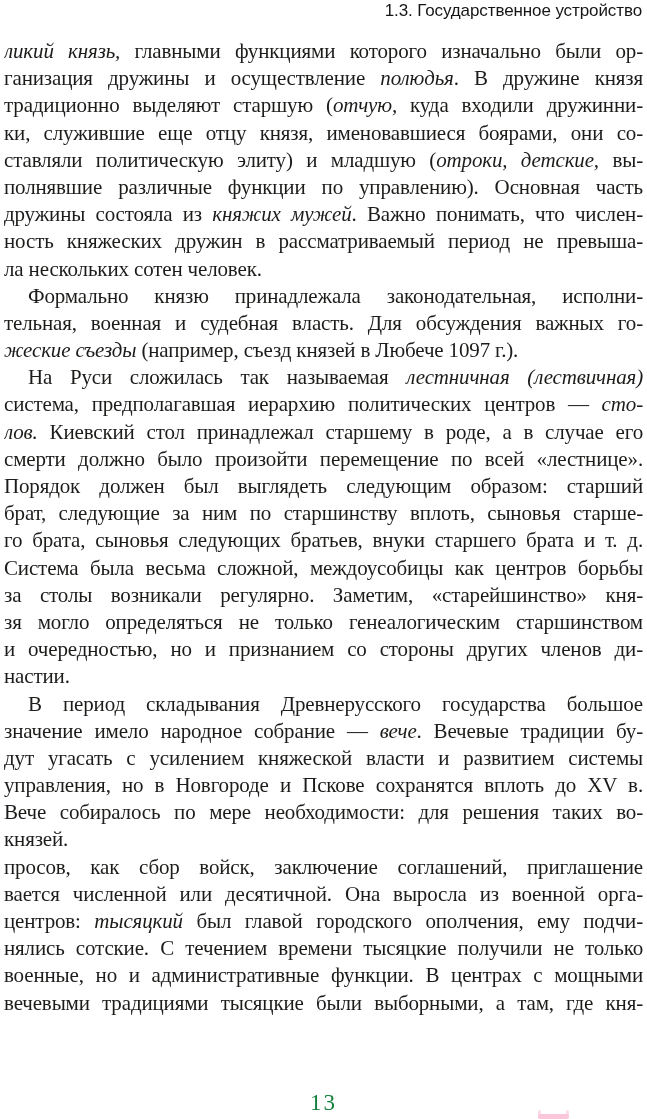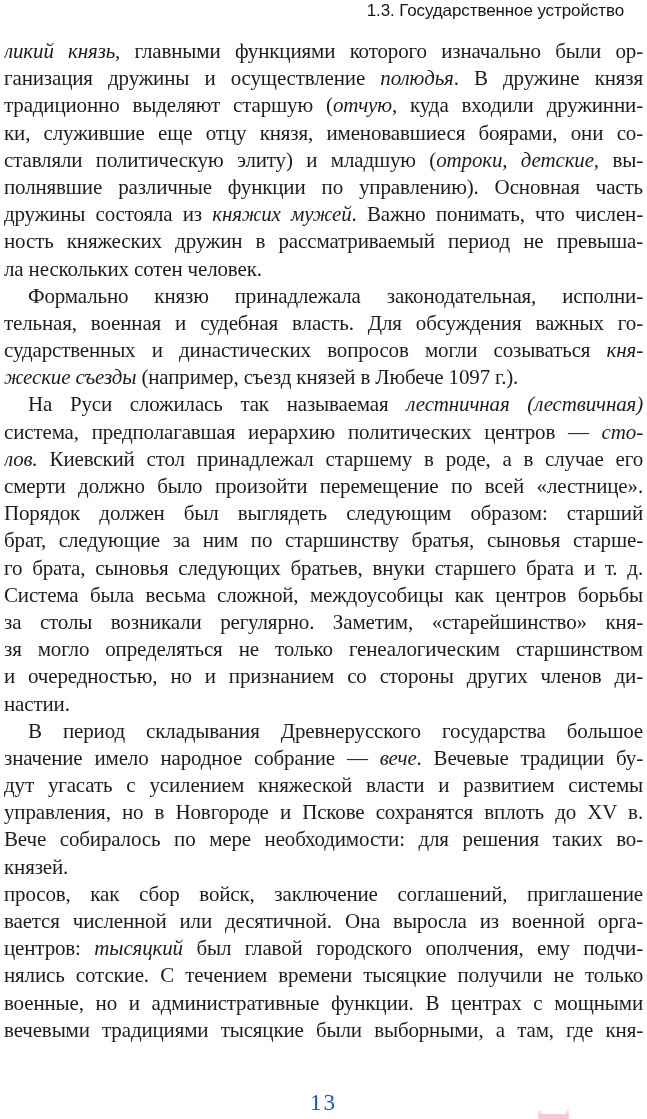--- a/index.html
+++ b/index.html
@@ -8,21 +8,21 @@
     width: 647px;
     height: 1119px;
     margin: 0 auto;
     background: #ffffff;
     overflow: hidden;
     font-family: "Liberation Serif", "DejaVu Serif", serif;
   }
   .running-head {
     position: absolute;
     top: 1px;
-    right: 23px;
+    right: 5px;
     font-family: "Liberation Sans", "DejaVu Sans", sans-serif;
     font-size: 17px;
     line-height: 19px;
     letter-spacing: -0.1px;
     color: #161616;
   }
   .body-text {
     position: absolute;
     left: 4px;
     right: 4px;
@@ -75,49 +75,48 @@
       <div class="line"><span>ганизация дружины и осуществление </span><em>полюдья</em><span>. В дружине князя</span></div>
       <div class="line"><span>традиционно выделяют старшую (</span><em>отчую,</em><span> куда входили дружинни-</span></div>
       <div class="line"><span>ки, служившие еще отцу князя, именовавшиеся боярами, они со-</span></div>
       <div class="line"><span>ставляли политическую элиту) и младшую (</span><em>отроки, детские,</em><span> вы-</span></div>
       <div class="line"><span>полнявшие различные функции по управлению). Основная часть</span></div>
       <div class="line"><span>дружины состояла из </span><em>княжих мужей</em><span>. Важно понимать, что числен-</span></div>
       <div class="line"><span>ность княжеских дружин в рассматриваемый период не превыша-</span></div>
       <div class="line end"><span>ла нескольких сотен человек.</span></div>
       <div class="line indent"><span>Формально князю принадлежала законодательная, исполни-</span></div>
       <div class="line"><span>тельная, военная и судебная власть. Для обсуждения важных го-</span></div>
-      <div class="line"><span>сударственных и династических вопросов могли созываться </span><em>кня-</em></div>
       <div class="line end"><em>жеские съезды</em><span> (например, съезд князей в Любече 1097 г.).</span></div>
       <div class="line indent"><span>На Руси сложилась так называемая </span><em>лестничная (лествичная)</em></div>
       <div class="line"><span>система, предполагавшая иерархию политических центров — </span><em>сто-</em></div>
       <div class="line"><em>лов.</em><span> Киевский стол принадлежал старшему в роде, а в случае его</span></div>
       <div class="line"><span>смерти должно было произойти перемещение по всей «лестнице».</span></div>
       <div class="line"><span>Порядок должен был выглядеть следующим образом: старший</span></div>
-      <div class="line"><span>брат, следующие за ним по старшинству братья, сыновья старше-</span></div>
+      <div class="line"><span>брат, следующие за ним по старшинству вплоть, сыновья старше-</span></div>
       <div class="line"><span>го брата, сыновья следующих братьев, внуки старшего брата и т. д.</span></div>
       <div class="line"><span>Система была весьма сложной, междоусобицы как центров борьбы</span></div>
       <div class="line"><span>за столы возникали регулярно. Заметим, «старейшинство» кня-</span></div>
       <div class="line"><span>зя могло определяться не только генеалогическим старшинством</span></div>
       <div class="line"><span>и очередностью, но и признанием со стороны других членов ди-</span></div>
       <div class="line end"><span>настии.</span></div>
       <div class="line indent"><span>В период складывания Древнерусского государства большое</span></div>
       <div class="line"><span>значение имело народное собрание — </span><em>вече</em><span>. Вечевые традиции бу-</span></div>
       <div class="line"><span>дут угасать с усилением княжеской власти и развитием системы</span></div>
       <div class="line"><span>управления, но в Новгороде и Пскове сохранятся вплоть до XV в.</span></div>
       <div class="line"><span>Вече собиралось по мере необходимости: для решения таких во-</span></div>
       <div class="line end"><span>князей.</span></div>
       <div class="line"><span>просов, как сбор войск, заключение соглашений, приглашение</span></div>
       <div class="line"><span>вается численной или десятичной. Она выросла из военной орга-</span></div>
       <div class="line"><span>центров: </span><em>тысяцкий</em><span> был главой городского ополчения, ему подчи-</span></div>
       <div class="line"><span>нялись сотские. С течением времени тысяцкие получили не только</span></div>
       <div class="line"><span>военные, но и административные функции. В центрах с мощными</span></div>
       <div class="line"><span>вечевыми традициями тысяцкие были выборными, а там, где кня-</span></div>
     </div>
 
-  <div class="page-number" style="color: #1d4ed8;">13</div>
+  <div class="page-number" style="color: #15803d;">13</div>
 
   <div>
     <div class="pink-nub left" style="background: rgb(252, 220, 234);"></div>
     <div class="pink-nub right" style="background: rgb(252, 220, 234);"></div>
     <div class="pink-bar" style="background: rgb(249, 198, 218);"></div>
   </div>
 
 </div>
 
 </body></html>

